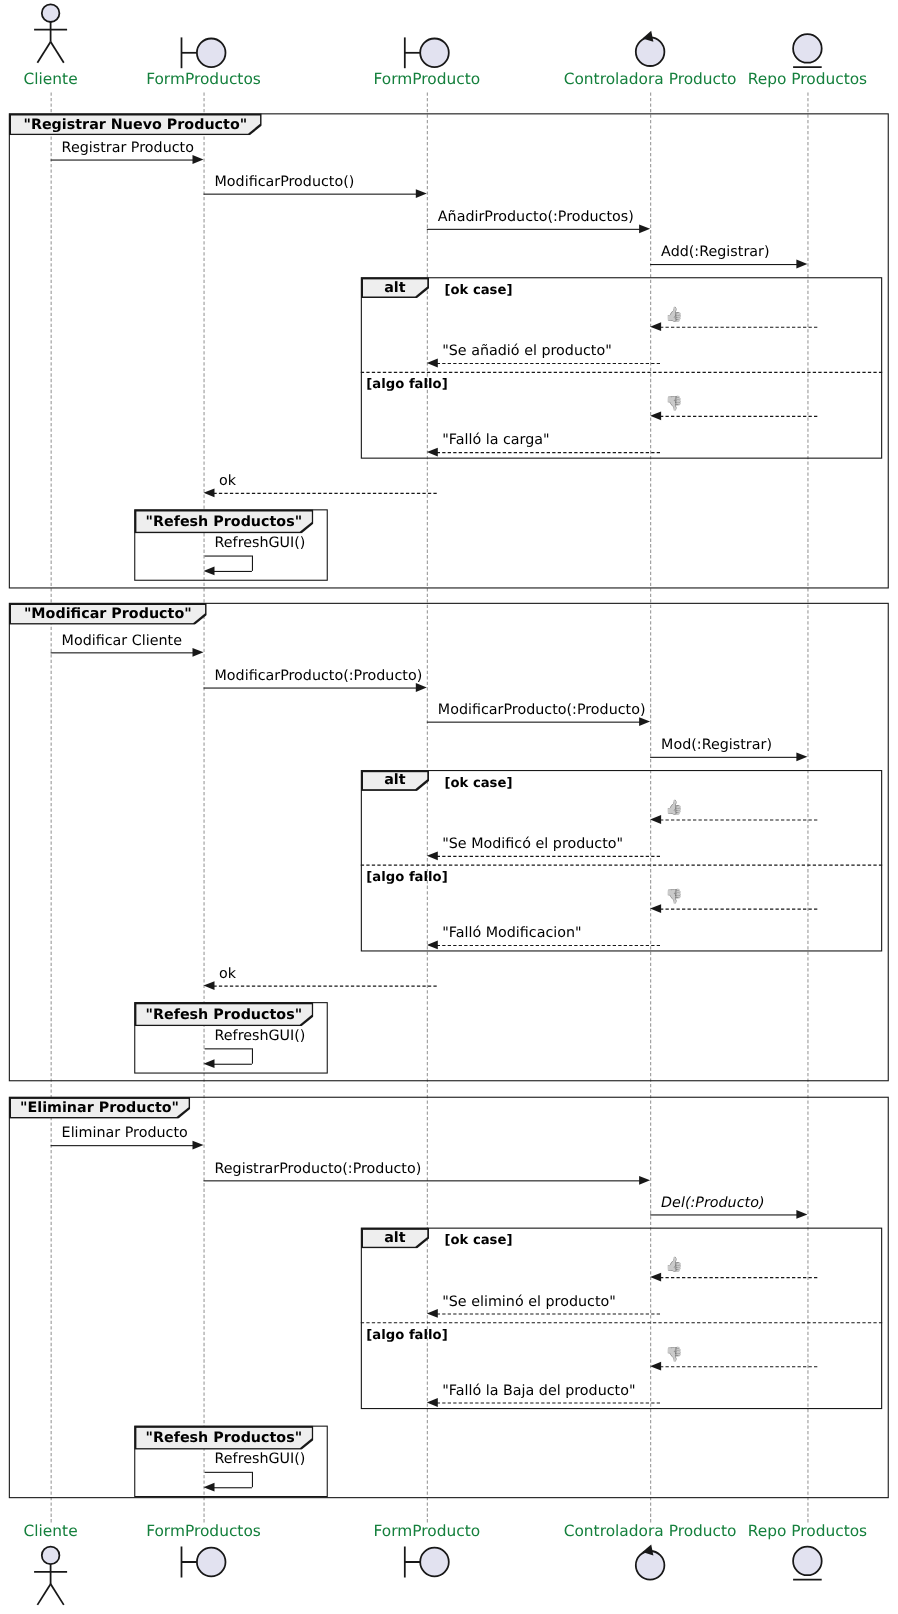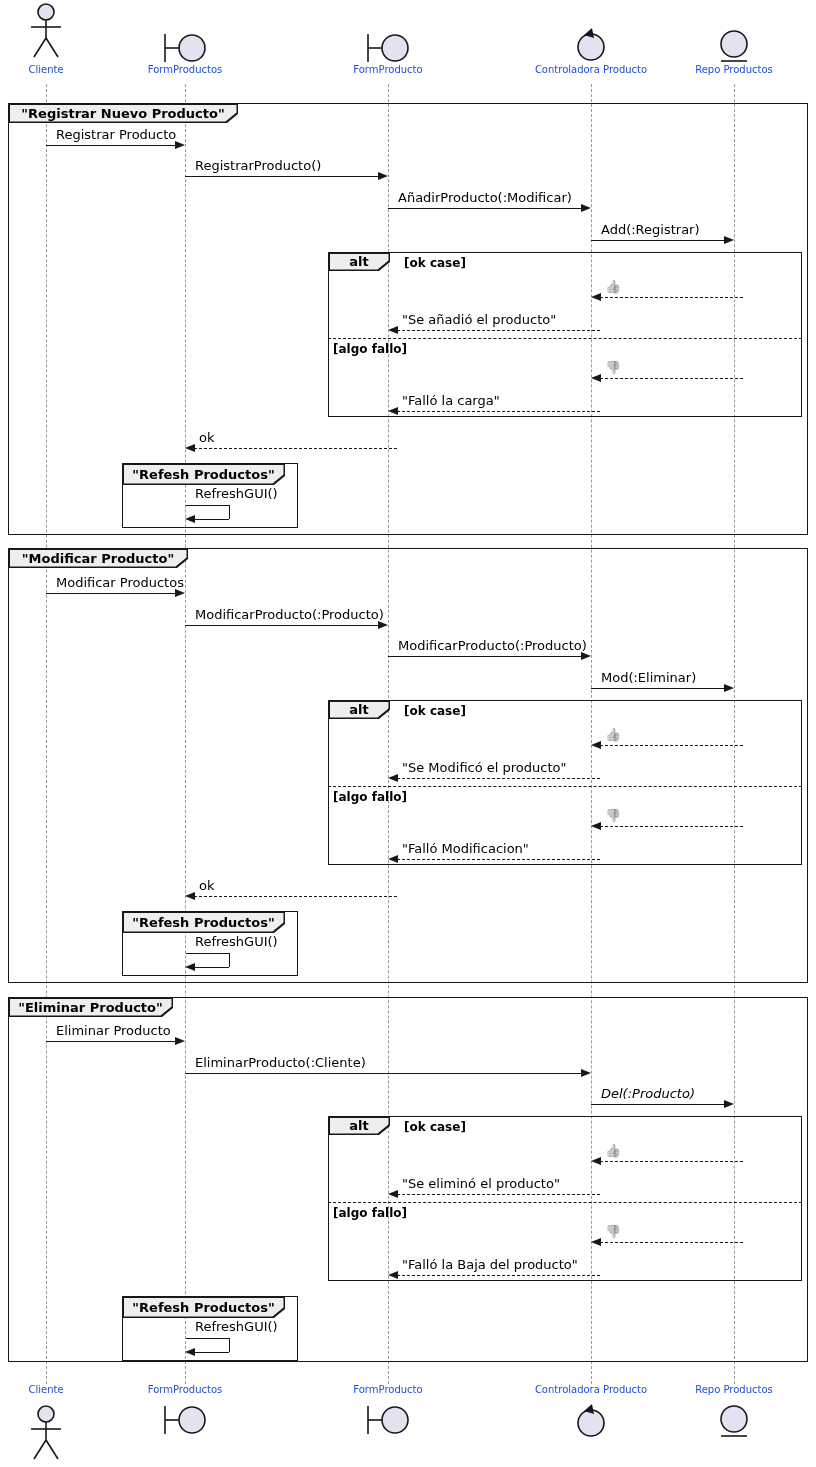--- a/index.html
+++ b/index.html
@@ -7,21 +7,21 @@
     position:relative;
     width:816px;height:1467px;
     background:#ffffff;
     overflow:hidden;
     font-family:"DejaVu Sans","Liberation Sans",sans-serif;
     color:#181818;
   }
   .lifeline{position:absolute;width:0;border-left:1px dashed #999999;}
   .participant-label{
     position:absolute;transform:translateX(-50%);
-    font-size:10px;white-space:nowrap;color:#1d4ed8;
+    font-size:14px;white-space:nowrap;color:#15803d;
   }
   .p-icon{position:absolute;transform:translateX(-50%);}
   .frame{position:absolute;border:1.5px solid #181818;background:transparent;box-sizing:border-box;}
   .tab{position:absolute;background:#181818;}
   .tab-inner{
     position:absolute;inset:1.5px;background:#EEEEEE;
     display:flex;align-items:center;justify-content:center;
     font-weight:bold;font-size:13px;white-space:nowrap;color:#000;
   }
   .clip-pent, .clip-pent-inner{
@@ -150,24 +150,24 @@
     <div class="msg-label" style="left: 195px; top: 486px;">RefreshGUI()</div>
     <div class="self-line" style="left: 186px; top: 505px; width: 43px;"></div>
     <div class="self-vert" style="left: 229px; top: 505px; height: 14px;"></div>
     <div class="self-line" style="left: 194px; top: 519px; width: 35px;"></div>
     <div class="arrow left" style="left: 185px; top: 515px;"></div>
     <div class="msg-line" style="left: 46px; top: 145px; width: 130px; margin-left: 0px;"></div>
     <div class="arrow right" style="left: 175px; top: 141px;"></div>
     <div class="msg-label" style="left: 56px; top: 127px;">Registrar Producto</div>
     <div class="msg-line" style="left: 185px; top: 176px; width: 194px; margin-left: 0px;"></div>
     <div class="arrow right" style="left: 378px; top: 172px;"></div>
-    <div class="msg-label" style="left: 195px; top: 158px;">RegistrarProducto()</div>
+    <div class="msg-label" style="left: 195px; top: 158px;">ModificarProducto()</div>
     <div class="msg-line" style="left: 388px; top: 208px; width: 194px; margin-left: 0px;"></div>
     <div class="arrow right" style="left: 581px; top: 204px;"></div>
-    <div class="msg-label" style="left: 398px; top: 190px;">AñadirProducto(:Modificar)</div>
+    <div class="msg-label" style="left: 398px; top: 190px;">AñadirProducto(:Productos)</div>
     <div class="msg-line" style="left: 591px; top: 240px; width: 134px; margin-left: 0px;"></div>
     <div class="arrow right" style="left: 724px; top: 236px;"></div>
     <div class="msg-label" style="left: 601px; top: 222px;">Add(:Registrar)</div>
     <div class="msg-line dashed" style="left: 591px; top: 297px; width: 143px; margin-left: 9px;"></div>
     <div class="arrow left" style="left: 591px; top: 293px;"></div>
     <div class="msg-label emoji" style="left: 605px; top: 279px;">👍</div>
     <div class="msg-line dashed" style="left: 388px; top: 330px; width: 203px; margin-left: 9px;"></div>
     <div class="arrow left" style="left: 388px; top: 326px;"></div>
     <div class="msg-label" style="left: 402px; top: 312px;">"Se añadió el producto"</div>
     <div class="msg-line dashed" style="left: 591px; top: 378px; width: 143px; margin-left: 9px;"></div>
@@ -194,30 +194,30 @@
     <div class="tab clip-pent" style="left: 122px; top: 911px; width: 163px; height: 22px;">
       <div class="tab-inner clip-pent-inner">"Refesh Productos"</div>
     </div>
     <div class="msg-label" style="left: 195px; top: 934px;">RefreshGUI()</div>
     <div class="self-line" style="left: 186px; top: 953px; width: 43px;"></div>
     <div class="self-vert" style="left: 229px; top: 953px; height: 14px;"></div>
     <div class="self-line" style="left: 194px; top: 967px; width: 35px;"></div>
     <div class="arrow left" style="left: 185px; top: 963px;"></div>
     <div class="msg-line" style="left: 46px; top: 593px; width: 130px; margin-left: 0px;"></div>
     <div class="arrow right" style="left: 175px; top: 589px;"></div>
-    <div class="msg-label" style="left: 56px; top: 575px;">Modificar Productos</div>
+    <div class="msg-label" style="left: 56px; top: 575px;">Modificar Cliente</div>
     <div class="msg-line" style="left: 185px; top: 625px; width: 194px; margin-left: 0px;"></div>
     <div class="arrow right" style="left: 378px; top: 621px;"></div>
     <div class="msg-label" style="left: 195px; top: 607px;">ModificarProducto(:Producto)</div>
     <div class="msg-line" style="left: 388px; top: 656px; width: 194px; margin-left: 0px;"></div>
     <div class="arrow right" style="left: 581px; top: 652px;"></div>
     <div class="msg-label" style="left: 398px; top: 638px;">ModificarProducto(:Producto)</div>
     <div class="msg-line" style="left: 591px; top: 688px; width: 134px; margin-left: 0px;"></div>
     <div class="arrow right" style="left: 724px; top: 684px;"></div>
-    <div class="msg-label" style="left: 601px; top: 670px;">Mod(:Eliminar)</div>
+    <div class="msg-label" style="left: 601px; top: 670px;">Mod(:Registrar)</div>
     <div class="msg-line dashed" style="left: 591px; top: 745px; width: 143px; margin-left: 9px;"></div>
     <div class="arrow left" style="left: 591px; top: 741px;"></div>
     <div class="msg-label emoji" style="left: 605px; top: 727px;">👍</div>
     <div class="msg-line dashed" style="left: 388px; top: 778px; width: 203px; margin-left: 9px;"></div>
     <div class="arrow left" style="left: 388px; top: 774px;"></div>
     <div class="msg-label" style="left: 402px; top: 760px;">"Se Modificó el producto"</div>
     <div class="msg-line dashed" style="left: 591px; top: 826px; width: 143px; margin-left: 9px;"></div>
     <div class="arrow left" style="left: 591px; top: 822px;"></div>
     <div class="msg-label emoji" style="left: 605px; top: 808px;">👎</div>
     <div class="msg-line dashed" style="left: 388px; top: 859px; width: 203px; margin-left: 9px;"></div>
@@ -244,21 +244,21 @@
     <div class="msg-label" style="left: 195px; top: 1319px;">RefreshGUI()</div>
     <div class="self-line" style="left: 186px; top: 1338px; width: 43px;"></div>
     <div class="self-vert" style="left: 229px; top: 1338px; height: 14px;"></div>
     <div class="self-line" style="left: 194px; top: 1352px; width: 35px;"></div>
     <div class="arrow left" style="left: 185px; top: 1348px;"></div>
     <div class="msg-line" style="left: 46px; top: 1041px; width: 130px; margin-left: 0px;"></div>
     <div class="arrow right" style="left: 175px; top: 1037px;"></div>
     <div class="msg-label" style="left: 56px; top: 1023px;">Eliminar Producto</div>
     <div class="msg-line" style="left: 185px; top: 1073px; width: 397px; margin-left: 0px;"></div>
     <div class="arrow right" style="left: 581px; top: 1069px;"></div>
-    <div class="msg-label" style="left: 195px; top: 1055px;">EliminarProducto(:Cliente)</div>
+    <div class="msg-label" style="left: 195px; top: 1055px;">RegistrarProducto(:Producto)</div>
     <div class="msg-line" style="left: 591px; top: 1104px; width: 134px; margin-left: 0px;"></div>
     <div class="arrow right" style="left: 724px; top: 1100px;"></div>
     <div class="msg-label" style="left: 601px; top: 1086px; font-style: italic;">Del(:Producto)</div>
     <div class="msg-line dashed" style="left: 591px; top: 1161px; width: 143px; margin-left: 9px;"></div>
     <div class="arrow left" style="left: 591px; top: 1157px;"></div>
     <div class="msg-label emoji" style="left: 605px; top: 1143px;">👍</div>
     <div class="msg-line dashed" style="left: 388px; top: 1194px; width: 203px; margin-left: 9px;"></div>
     <div class="arrow left" style="left: 388px; top: 1190px;"></div>
     <div class="msg-label" style="left: 402px; top: 1176px;">"Se eliminó el producto"</div>
     <div class="msg-line dashed" style="left: 591px; top: 1242px; width: 143px; margin-left: 9px;"></div>

